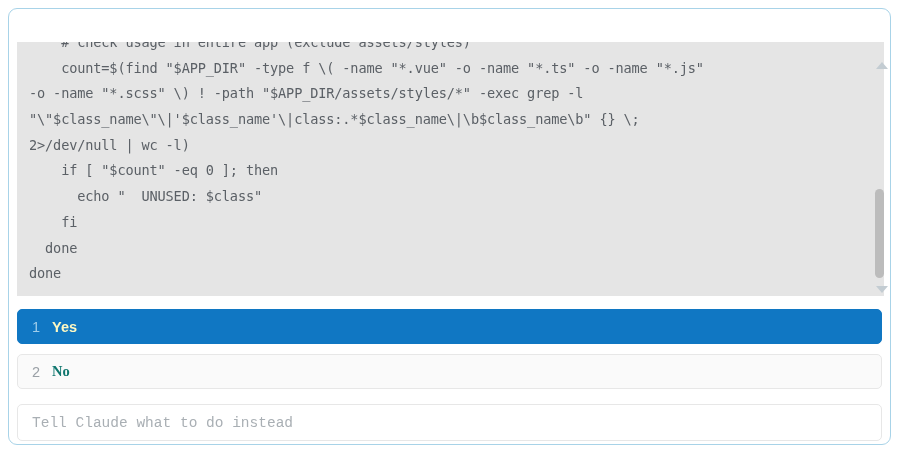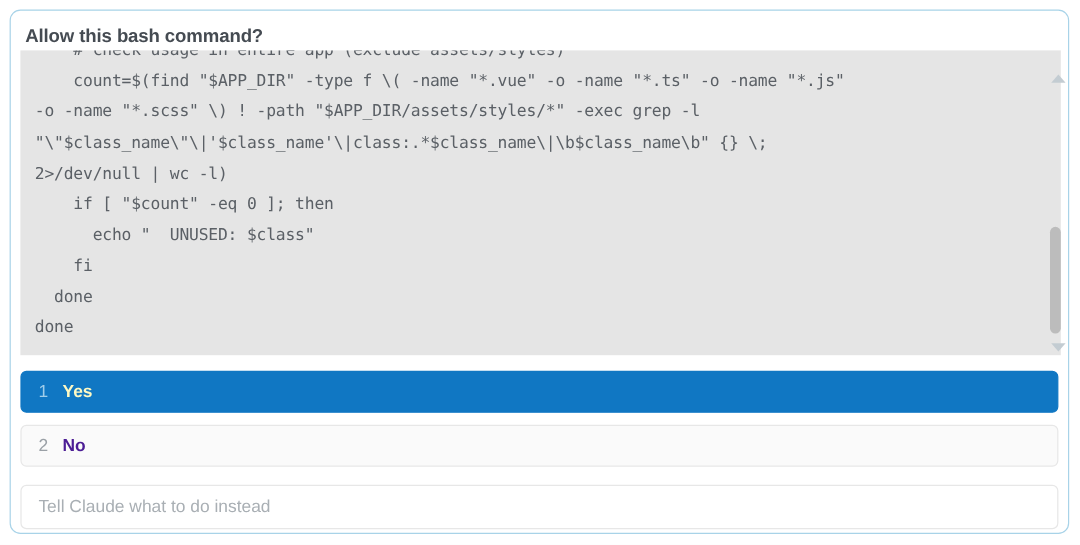--- a/index.html
+++ b/index.html
@@ -130,50 +130,49 @@
   }
   .option.selected .num  { color: #9fcdea; }
   .option.selected .label{ color: #fef9c3; }
 
   .option.plain {
     top: 345px;
     background: #fafafa;
     border: 1px solid #e7e7e7;
   }
   .option.plain .num   { color: #9aa0a6; }
-  .option.plain .label { color: #4c1d95; }
+  .option.plain .label { color: #0f766e; font-family: Liberation Serif, serif; }
 
   
   .prompt-input {
     position: absolute;
     left: 8px;
     top: 395px;
     width: 865px;
     height: 37px;
     box-sizing: border-box;
     border: 1px solid #e7e7e7;
     border-radius: 5px;
     background: #ffffff;
     padding: 0 14px;
-    font-family: Liberation Sans, sans-serif;
+    font-family: Liberation Mono, monospace;
     font-size: 14.5px;
     color: #3f4549;
     outline: none;
   }
   .prompt-input::placeholder {
     color: #a9afb4;
     opacity: 1;
   }
 </style>
 </head>
 <body>
 
 <div class="dialog">
 
-  <div class="dialog-title">Allow this bash command?</div>
 
   <div class="code-viewport">
     <pre class="code-block"><span class="code-line">    # check usage in entire app (exclude assets/styles)</span><span class="code-line">    count=$(find "$APP_DIR" -type f \( -name "*.vue" -o -name "*.ts" -o -name "*.js"</span><span class="code-line">-o -name "*.scss" \) ! -path "$APP_DIR/assets/styles/*" -exec grep -l</span><span class="code-line">"\"$class_name\"\|'$class_name'\|class:.*$class_name\|\b$class_name\b" {} \;</span><span class="code-line">2&gt;/dev/null | wc -l)</span><span class="code-line">    if [ "$count" -eq 0 ]; then</span><span class="code-line">      echo "  UNUSED: $class"</span><span class="code-line">    fi</span><span class="code-line">  done</span><span class="code-line">done</span></pre>
   </div>
 
   <div class="scrollbar">
     <div class="sb-arrow up"></div>
     <div class="sb-thumb"></div>
     <div class="sb-arrow down"></div>
   </div>

